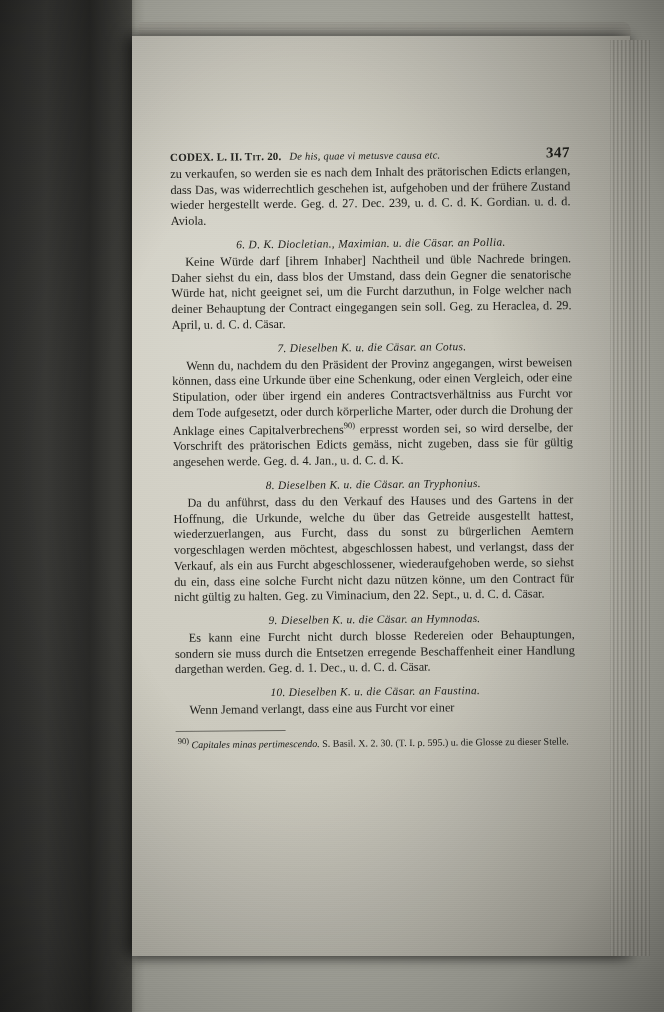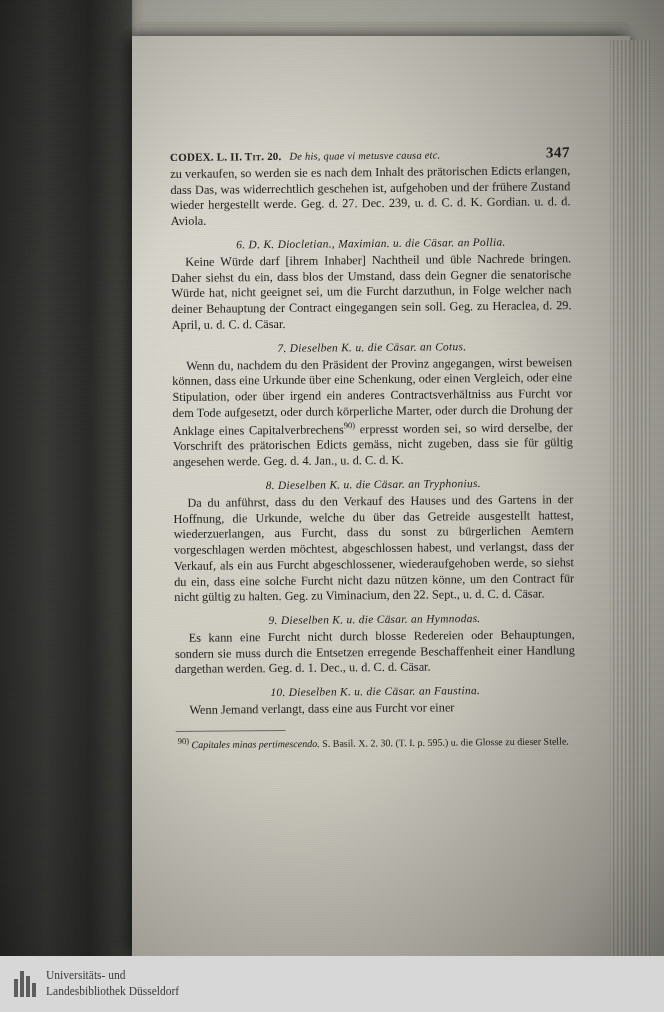--- a/index.html
+++ b/index.html
@@ -230,25 +230,13 @@
     <p class="footnote">
       <sup class="fn">90)</sup>
       <i>Capitales minas pertimescendo.</i>
       <span>S. Basil. X. 2. 30. (T. I. p. 595.) u. die Glosse zu dieser Stelle.</span>
     </p>
   </div>
 
   <div id="vignette"></div>
   <div id="noise"></div>
 
-  <div id="watermark">
-    <div id="wm-logo">
-      <div class="bar" style="left:0px;  height:18px;"></div>
-      <div class="bar" style="left:6px;  height:26px;"></div>
-      <div class="bar" style="left:12px; height:21px;"></div>
-      <div class="bar" style="left:18px; height:14px;"></div>
-    </div>
-    <div id="wm-text">
-      <div>Universitäts- und</div>
-      <div>Landesbibliothek Düsseldorf</div>
-    </div>
-  </div>
 </div>
 
 </body></html>

